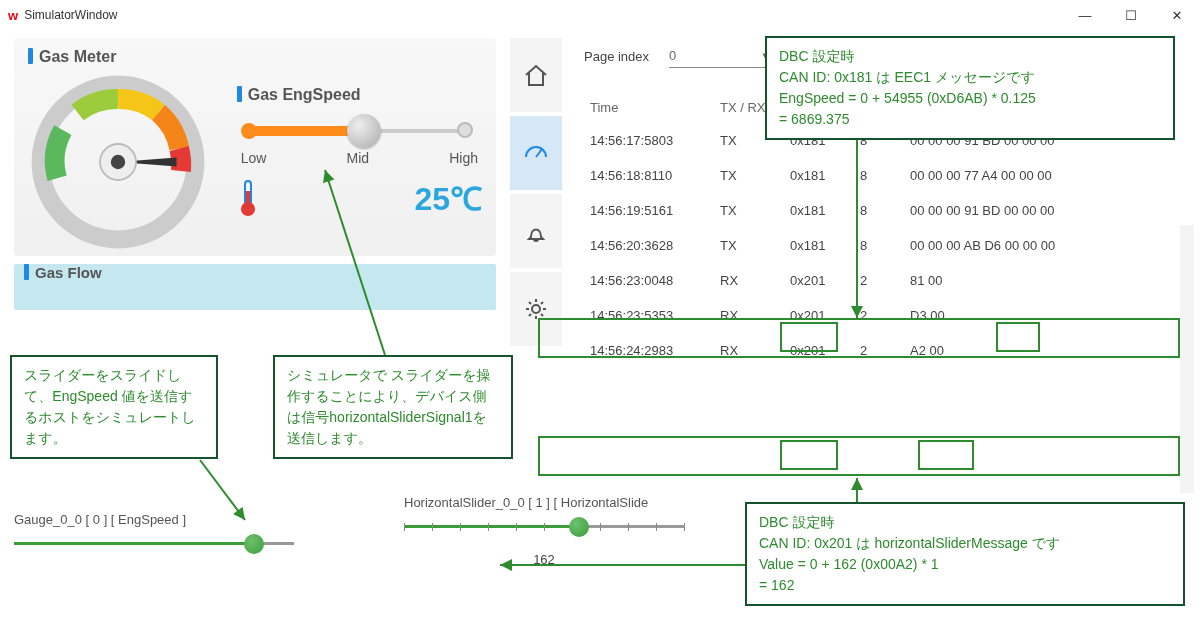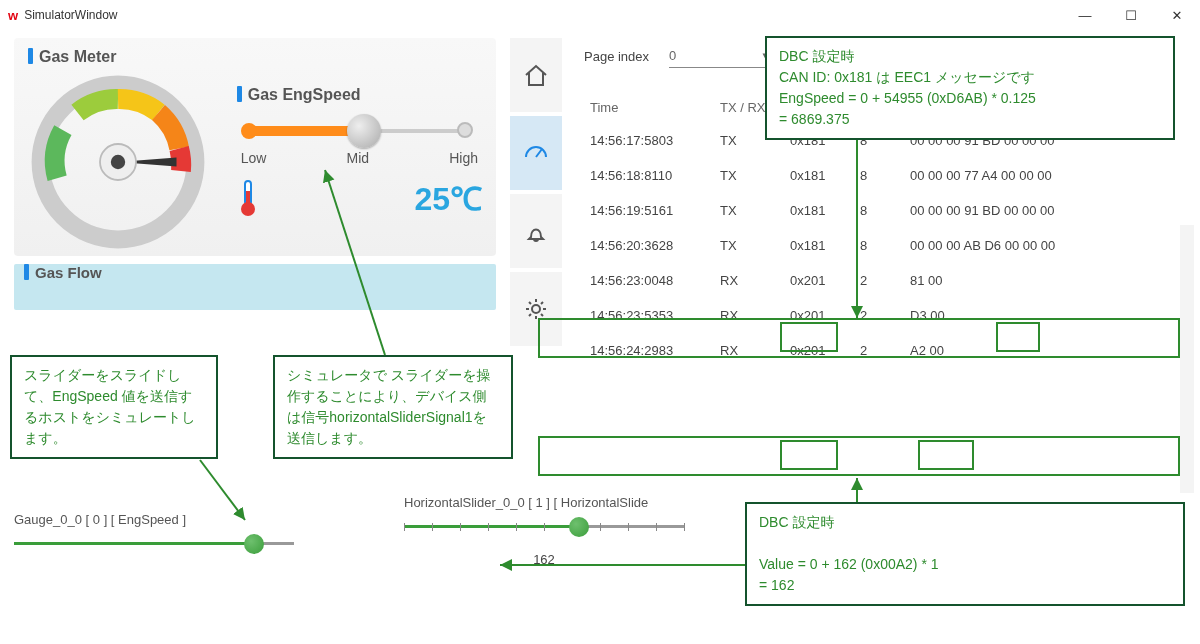--- a/index.html
+++ b/index.html
@@ -258,21 +258,21 @@
 <div class="callout" style="left:10px; top:355px; width:208px">スライダーをスライドして、EngSpeed  値を送信するホストをシミュレートします。</div>
 <div class="callout" style="left:273px; top:355px; width:240px">シミュレータで  スライダーを操作することにより、デバイス側は信号horizontalSliderSignal1を送信します。</div>
 <div class="callout" style="left:765px; top:36px; width:410px">
   <span>DBC  設定時</span><br>
   <span>CAN ID: 0x181  は  EEC1  メッセージです</span><br>
   <span>EngSpeed  = 0 + 54955 (0xD6AB) * 0.125</span><br>
   <span>= 6869.375</span>
 </div>
 <div class="callout" style="left:745px; top:502px; width:440px">
   <span>DBC  設定時</span><br>
-  <br>
+  <span>CAN ID: 0x201  は  horizontalSliderMessage  です</span><br>
   <span>Value = 0 + 162 (0x00A2) * 1</span><br>
   <span>= 162</span>
 </div>
 
 <div class="hlbox" style="left:538px; top:318px; width:642px; height:40px"></div>
 <div class="hlbox" style="left:780px; top:322px; width:58px; height:30px"></div>
 <div class="hlbox" style="left:996px; top:322px; width:44px; height:30px"></div>
 <div class="hlbox" style="left:538px; top:436px; width:642px; height:40px"></div>
 <div class="hlbox" style="left:780px; top:440px; width:58px; height:30px"></div>
 <div class="hlbox" style="left:918px; top:440px; width:56px; height:30px"></div>

